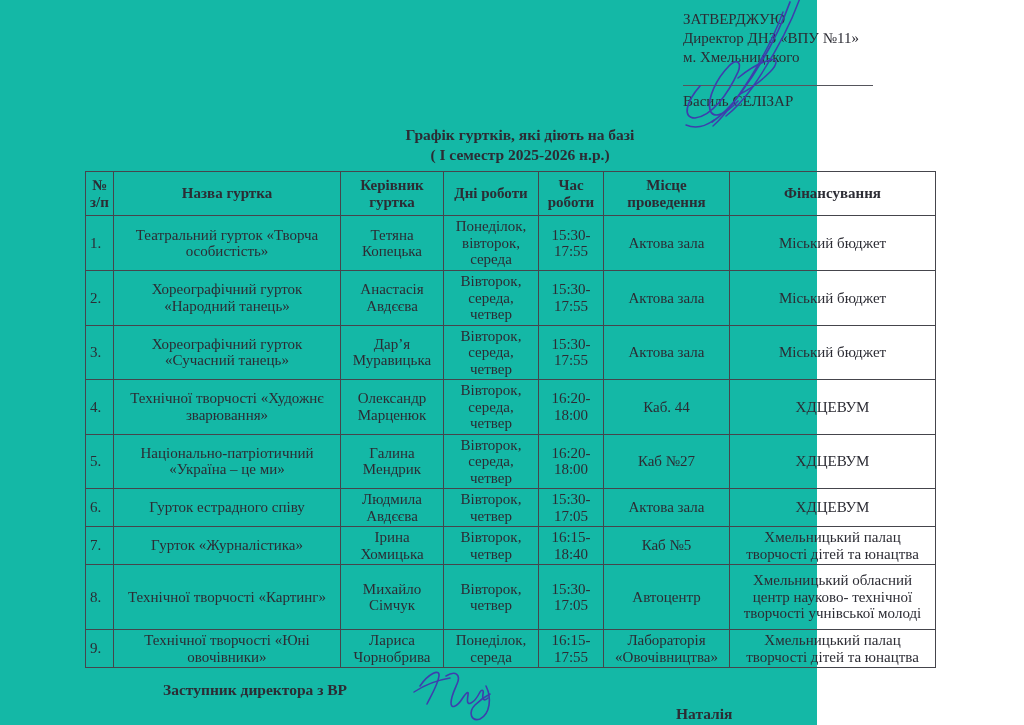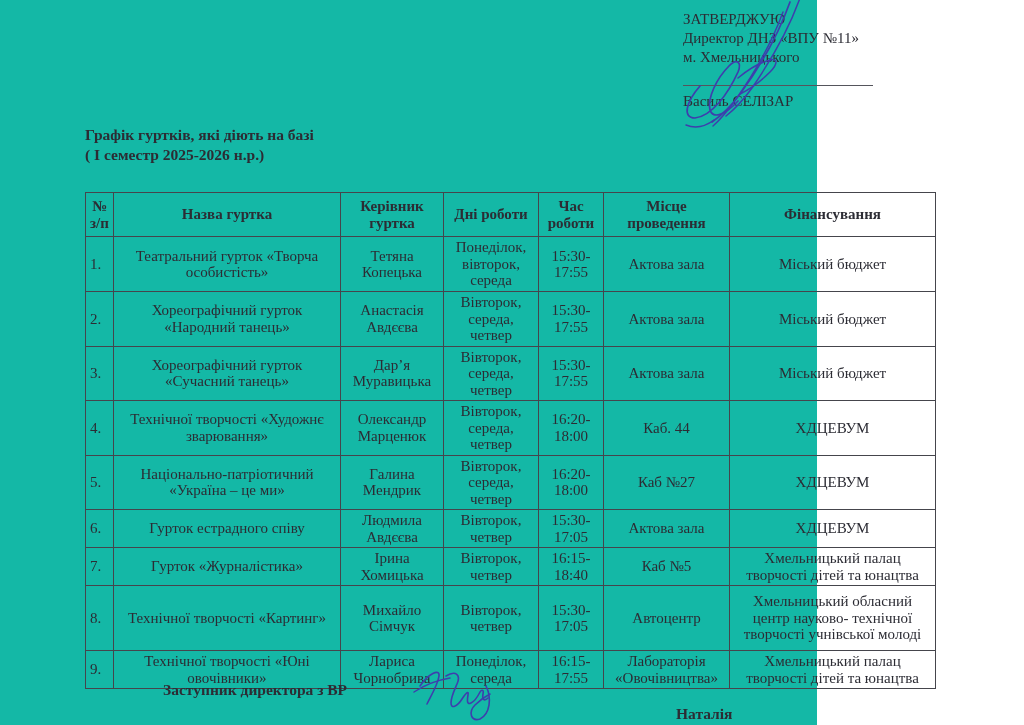--- a/index.html
+++ b/index.html
@@ -42,29 +42,29 @@
     position:absolute;
     left:410px;top:664px;
     width:95px;height:60px;
     pointer-events:none;
   }
   
   .title{
     position:absolute;
     left:85px;top:125px;
     width:870px;
-    text-align:left;
+    text-align:center;
     font-weight:bold;
     font-size:15.5px;
     line-height:20px;
   }
   
   table.schedule{
     position:absolute;
-    left:85px;top:192px;
+    left:85px;top:171px;
     width:850px;
     border-collapse:collapse;
     table-layout:fixed;
     font-size:15px;
     line-height:16.5px;
   }
   table.schedule th, table.schedule td{
     border:1.2px solid #45454c;
     padding:2px 4px;
     vertical-align:middle;

